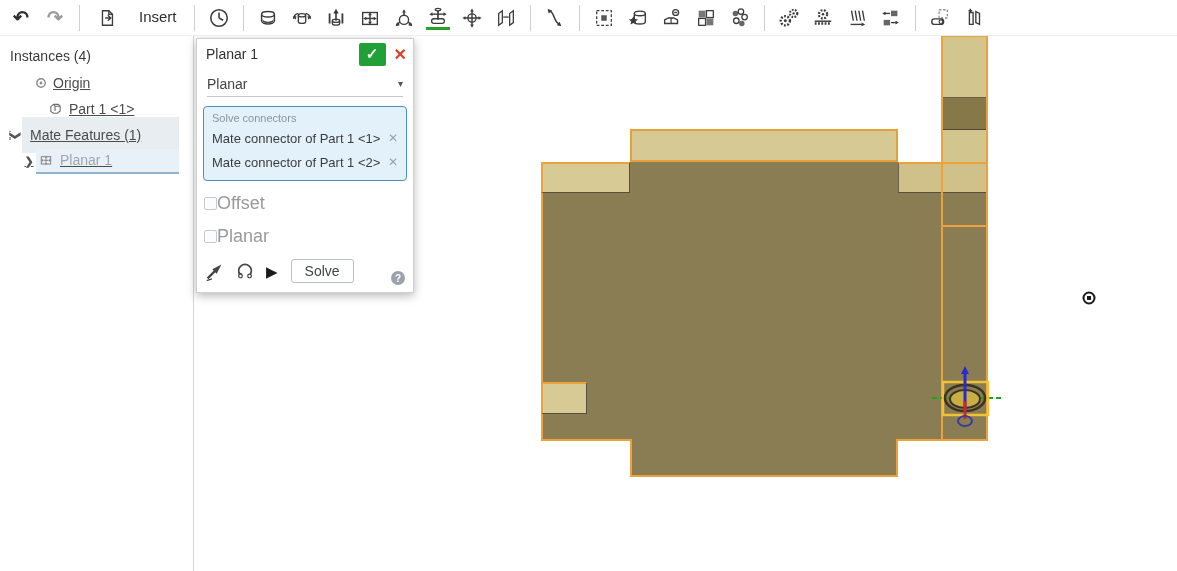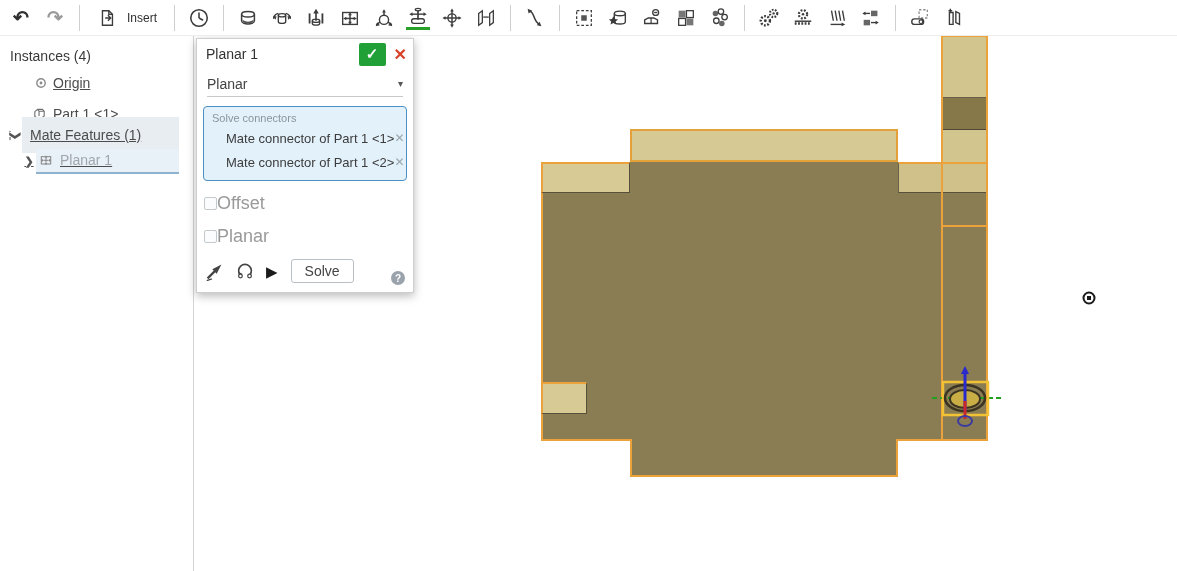--- a/index.html
+++ b/index.html
@@ -9,33 +9,33 @@
 
   
   .toolbar { position:absolute; left:0; top:0; width:1177px; height:36px; background:#fff;
     display:flex; align-items:center; padding-left:4px; z-index:40; border-bottom:1px solid #ededed; }
   .tb-icon { width:24px; height:24px; margin:0 5px; display:flex; align-items:center; justify-content:center;
     color:#3c3c3c; flex:0 0 auto; }
   .tb-icon svg { display:block; }
   .tb-sep { width:1px; height:26px; background:#cfcfcf; margin:0 7px; flex:0 0 auto; }
   .undo-glyph { font-size:19px; font-weight:bold; color:#2f2f2f; line-height:1; }
   .redo-glyph { font-size:19px; font-weight:bold; color:#9b9b9b; line-height:1; }
-  .insert-btn { display:flex; align-items:center; gap:10px; margin:0 6px; padding:2px 4px; color:#2f2f2f;
-    font-size:12px; flex:0 0 auto; }
+  .insert-btn { display:flex; align-items:flex-start; gap:22px; margin:0 6px; padding:2px 4px; color:#2f2f2f;
+    font-size:15px; flex:0 0 auto; }
   .active-mate { border-bottom:3px solid #27a127; padding-bottom:1px; }
 
   
   .left-panel { position:absolute; left:0; top:36px; width:194px; height:535px; background:#fff;
     border-right:1px solid #d5d5d5; z-index:20; font-size:14px; color:#4c4c4c; }
   .lp-header { padding:12px 0 6px 10px; color:#3a3a3a; }
   .trow { height:26px; display:flex; align-items:center;text-decoration:underline; }
   .trow .lbl { margin-left:6px; white-space:nowrap; }
   .ticon { flex:0 0 auto; }
   .row-origin { padding-left:35px; }
-  .row-part  { padding-left:32px;align-items:flex-end; }
+  .row-part  { padding-left:48px; }
   .row-matefeat { padding-left:8px; }
   .mf-chevron { font-size:11px; color:#555; font-weight:bold; width:14px;
     transform:rotate(90deg); display:inline-block; text-align:center; }
   .pl-chevron { font-size:11px; color:#555; font-weight:bold; width:14px; display:inline-block; text-align:center; }
   .mf-hl { flex:1; margin-right:14px; background:#e7edf1; height:36px; display:flex; align-items:center; padding-left:2px; }
   .row-planar { padding-left:22px; }
   .pl-hl { flex:1; margin-right:14px; background:#e9f1f8; border-bottom:2px solid #8fb2cf; height:25px;
     display:flex; align-items:center; }
   .pl-hl .lbl { color:#a0a6ab; }
 
@@ -48,21 +48,21 @@
     display:flex; align-items:center; justify-content:center; font-size:15px; font-weight:bold; }
   .btn-close { margin-left:8px; color:#d8432a; font-size:16px; font-weight:bold; }
   .dlg-select { margin:2px 10px 0 10px; height:26px; border-bottom:1px solid #c8c8c8;
     display:flex; align-items:center; font-size:14px; color:#444; }
   .dlg-select .val { flex:1; }
   .dlg-select .caret { font-size:10px; color:#555; }
   .conn-box { margin:9px 6px 0 6px; background:#e3f1fa; border:1px solid #4a90c4; border-radius:4px;
     padding:5px 8px 6px 8px; }
   .conn-label { font-size:11px; color:#8a959c; margin-bottom:2px; }
   .conn-row { height:24px; display:flex; align-items:center; font-size:13px; color:#3c3c3c; }
-  .conn-row .ctext { flex:1; white-space:nowrap;margin-left:14px; }
+  .conn-row .ctext { flex:1; white-space:nowrap; }
   .conn-row .x { color:#9aa5ad; font-size:12px; }
   .chk-row { display:flex; align-items:center; margin:12px 0 0 7px; }
   .chk-box { width:13px; height:13px; border:1px solid #c3c9cc; background:#fbfcfd; border-radius:2px; }
   .chk-lbl { font-size:18px; color:#9a9a9a; }
   .dlg-footer { display:flex; align-items:center; margin:12px 8px 9px 8px; position:relative; }
   .ft-icon { margin-right:11px; display:flex; align-items:center; }
   .play-glyph { font-size:15px; color:#1a1a1a; line-height:1; }
   .solve-btn { border:1px solid #b9bfc4; border-radius:3px; background:#fff; font-size:14px; color:#444;
     padding:3px 13px; margin-left:2px; font-family:"Liberation Sans",sans-serif; }
   .help-dot { position:absolute; right:0; bottom:-2px; width:14px; height:14px; border-radius:50%;

